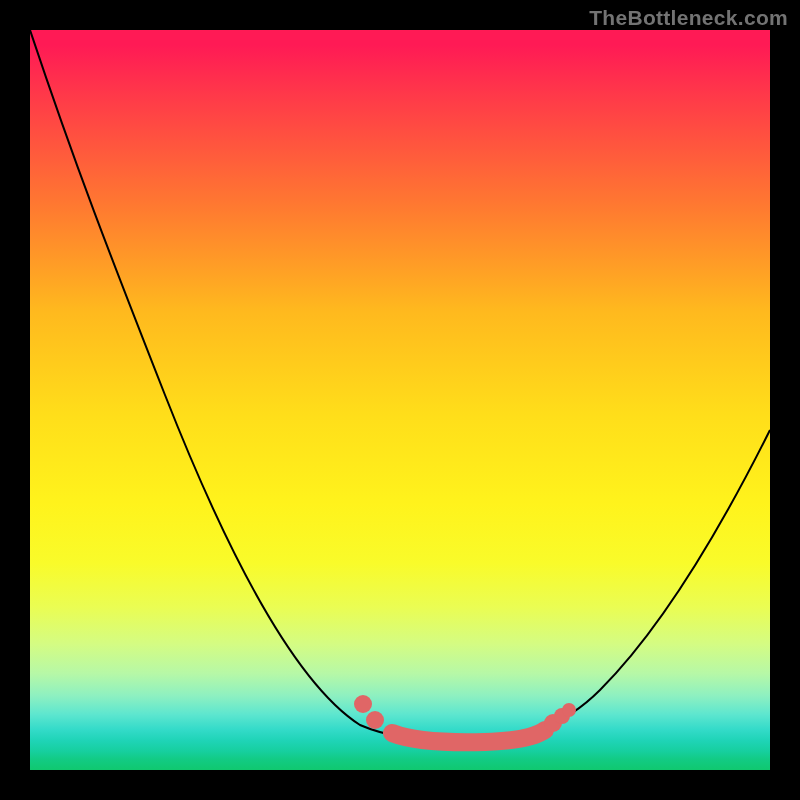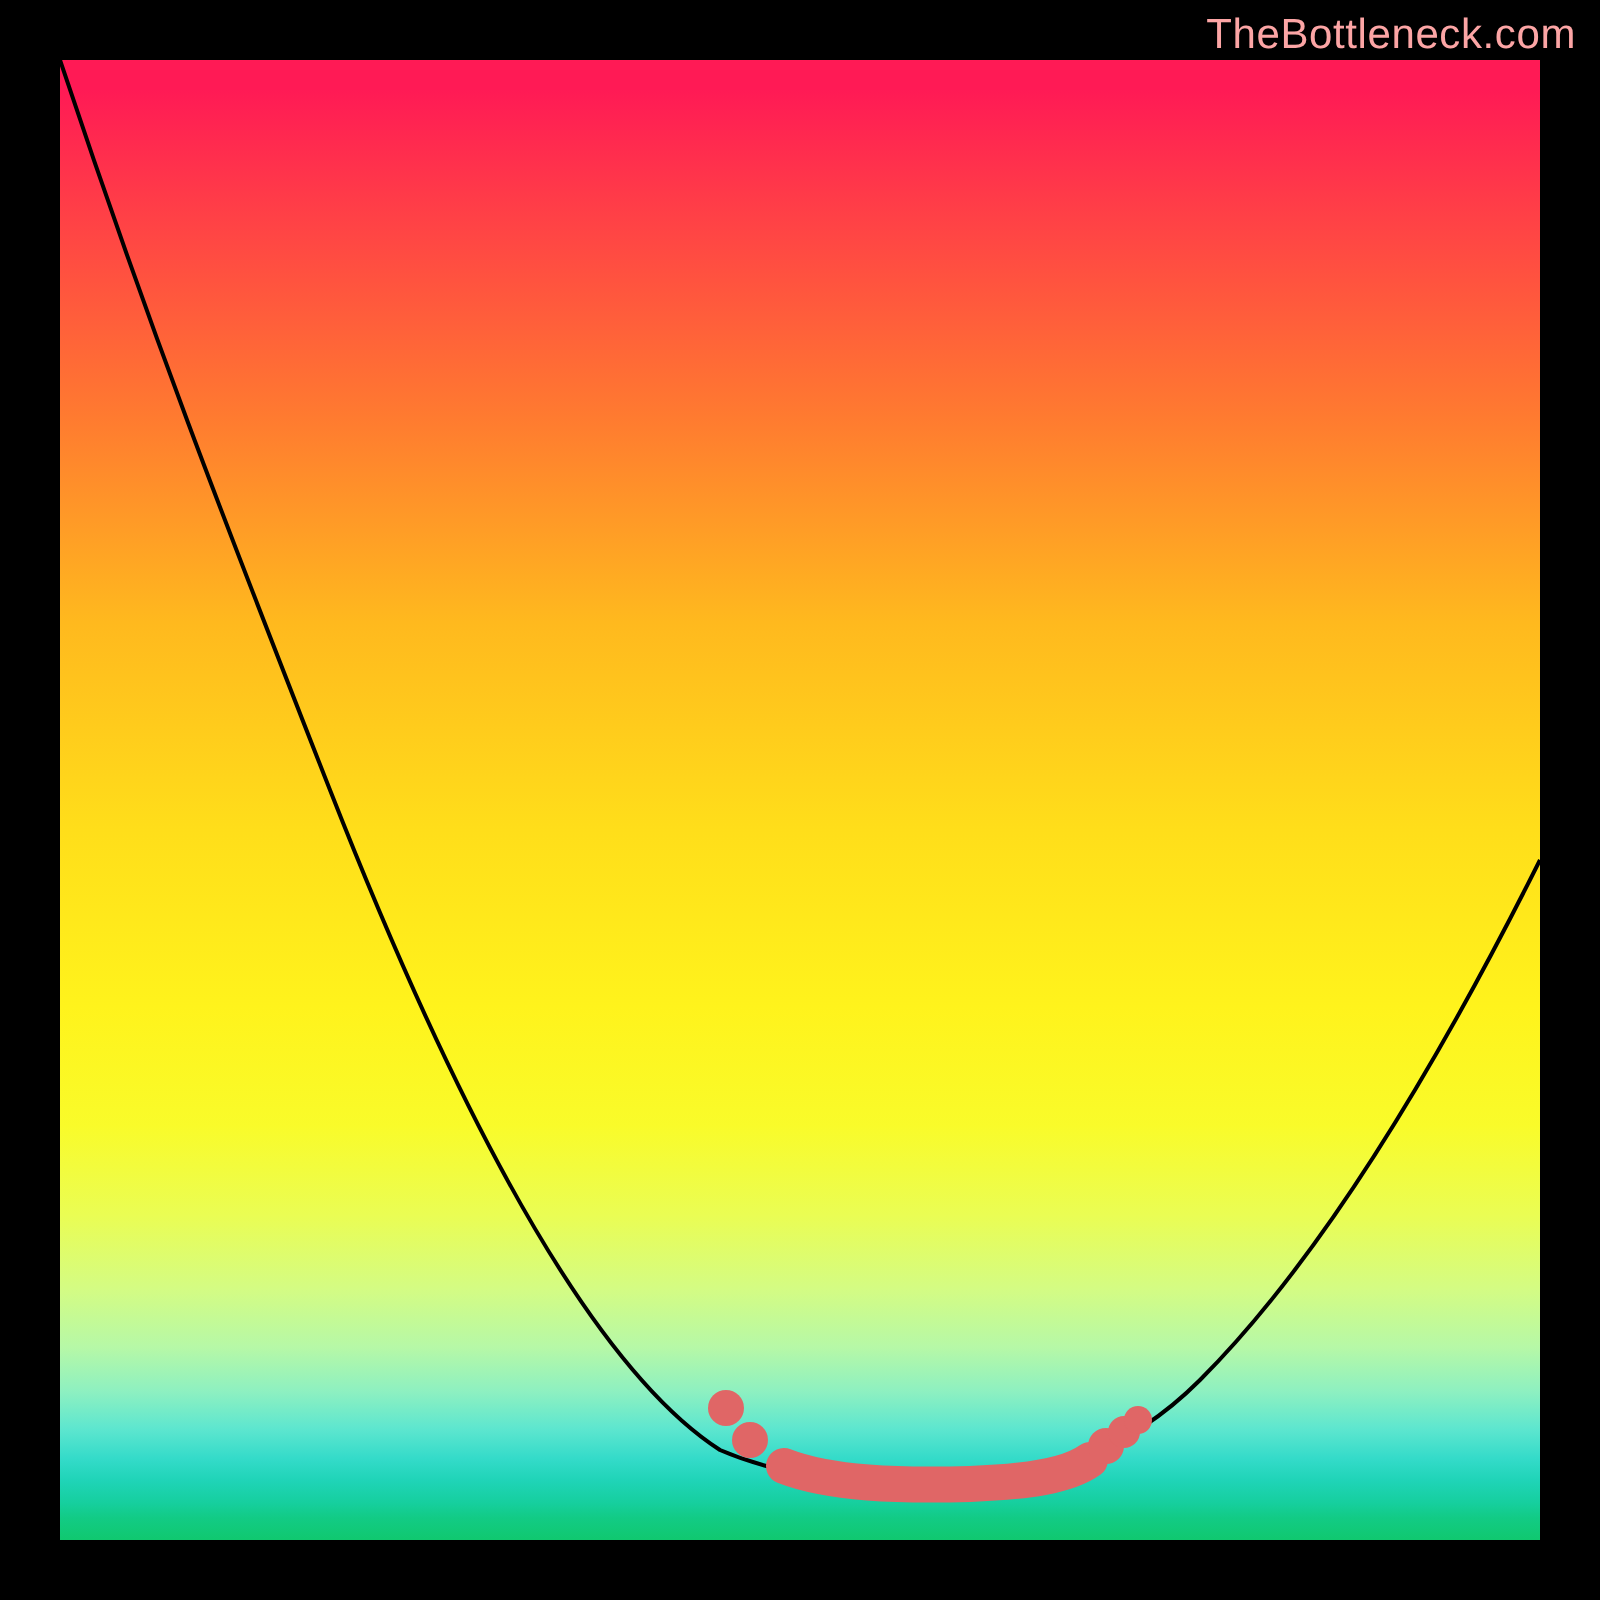--- a/index.html
+++ b/index.html
@@ -41,23 +41,23 @@
       #1fd4b7 96%,
       #16cf9e 97.5%,
       #12cb85 98.5%,
       #10c86f 100%
     );
   }
   .watermark {
     position: absolute;
     top: 6px;
     right: 12px;
-    color: #fca5a5;
+    color: #737373;
     font-size: 21px;
-    font-weight: 400;
+    font-weight: 700;
     letter-spacing: 0.3px;
     user-select: none;
   }
   svg.curve {
     position: absolute;
     inset: 0;
   }
 </style>
 </head>
 <body>

